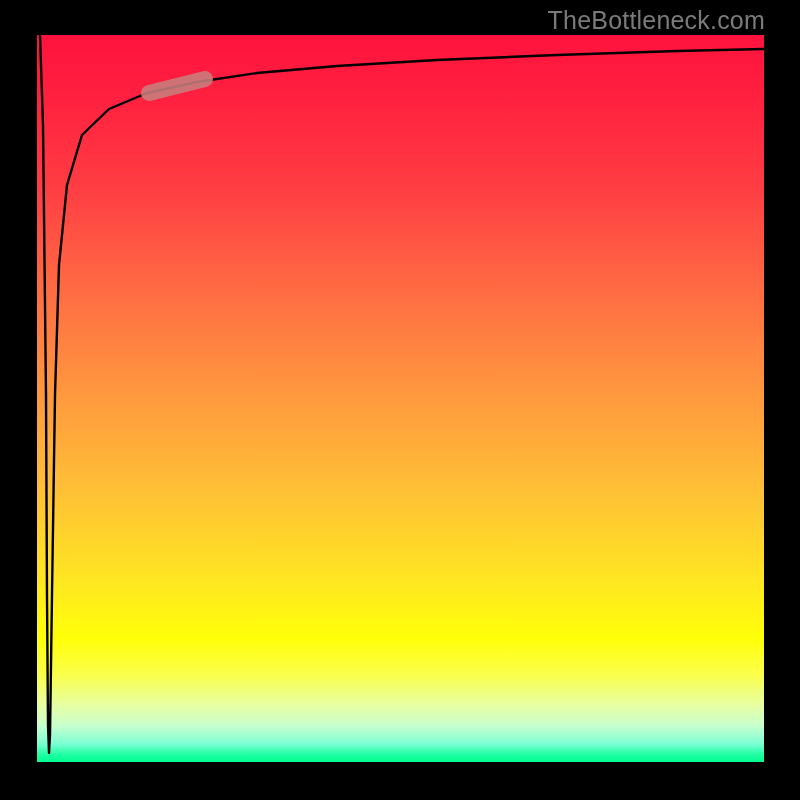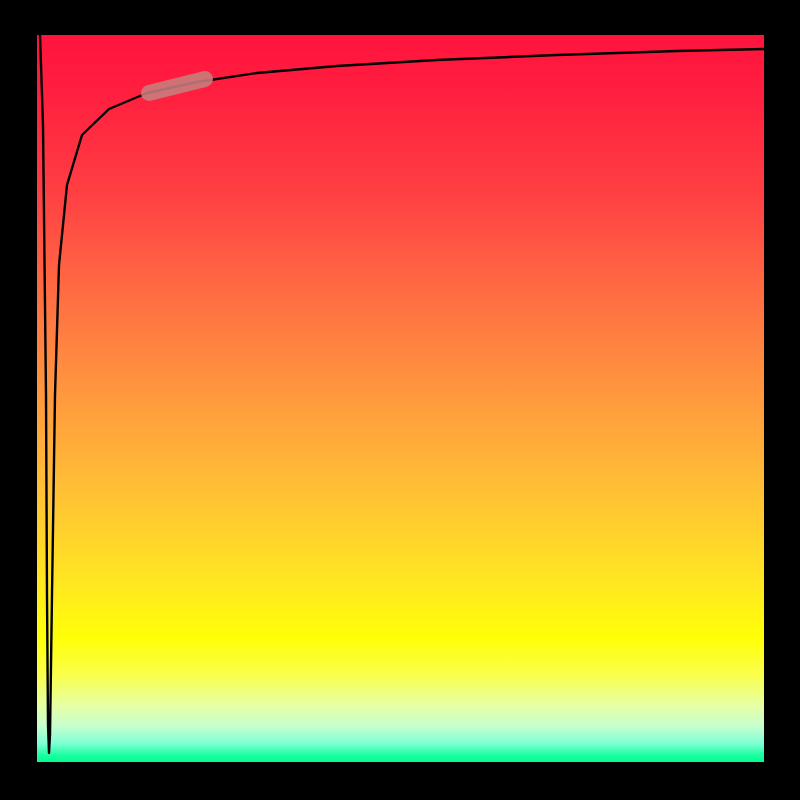--- a/index.html
+++ b/index.html
@@ -65,20 +65,21 @@
     font-size: 25px;
     font-weight: 400;
     letter-spacing: 0.2px;
   }
 </style>
 </head>
 <body>
 
 <div class="frame">
 
+  <div class="watermark">TheBottleneck.com</div>
 
   <div class="plot-area">
     <div class="gradient-fill"></div>
 
     <svg class="curve-svg" viewBox="0 0 727 727" preserveAspectRatio="none">
       <path d="M 3 0
                L 6 90
                L 9 360
                L 10 560
                L 11 690

